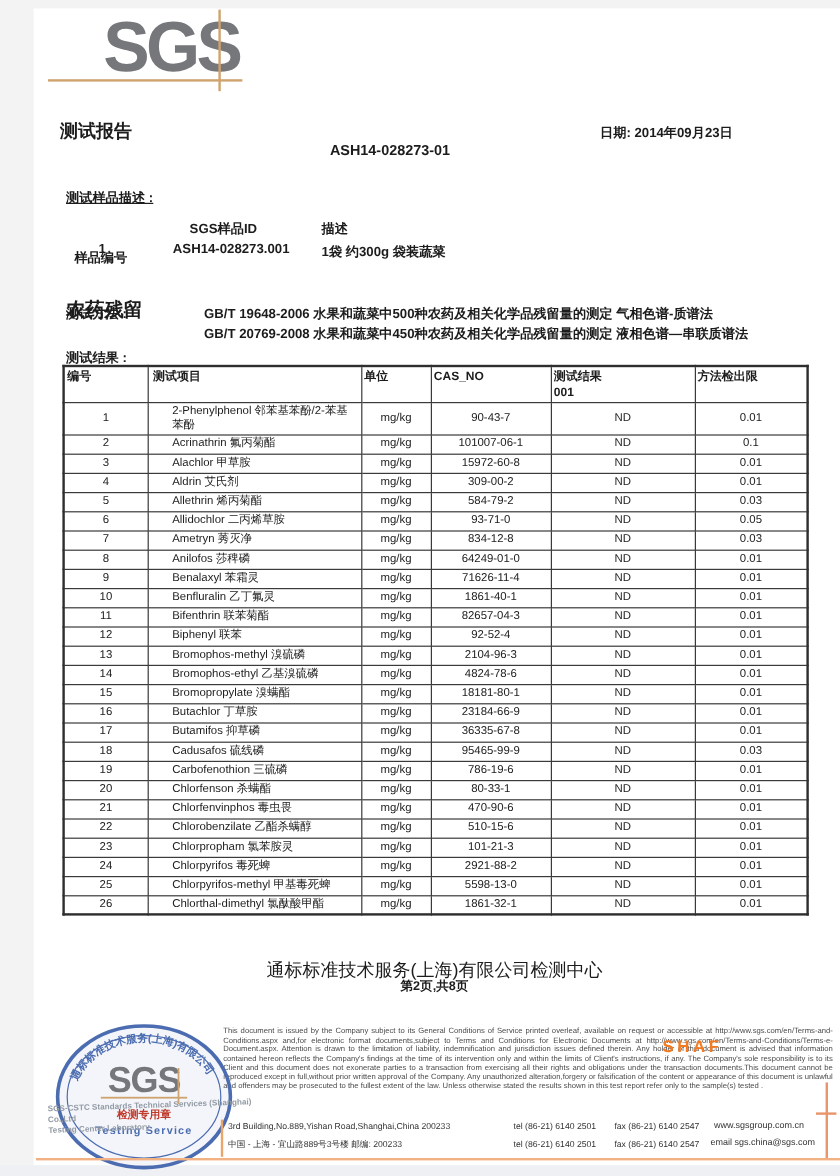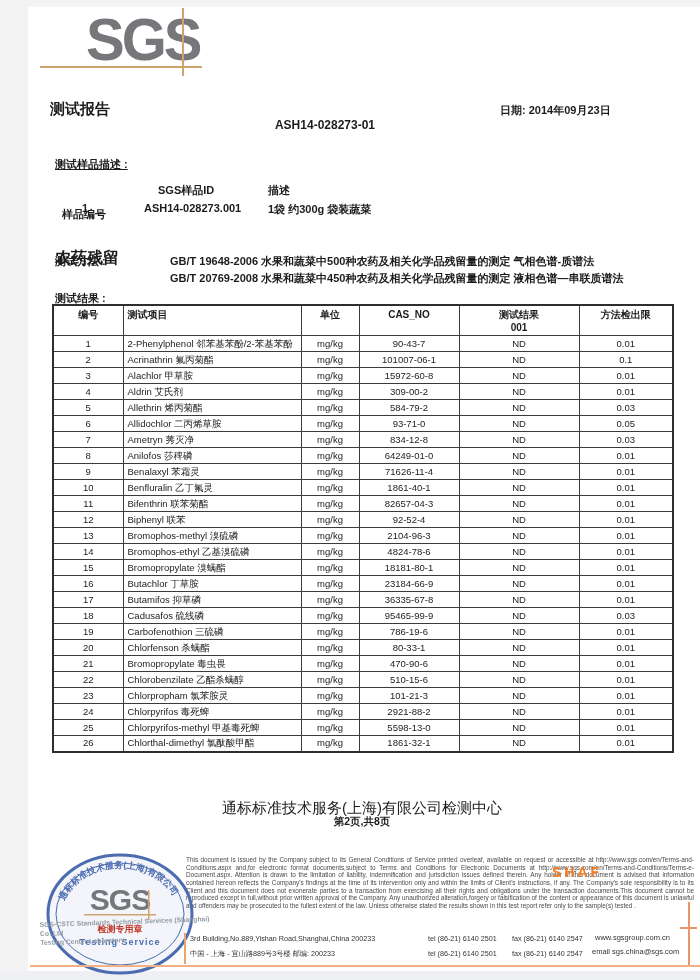--- a/index.html
+++ b/index.html
@@ -35,25 +35,25 @@
   .method-line1 { position:absolute; left:170px; top:254px; font-size:11px; font-weight:bold; width:510px; }
   .method-line2 { position:absolute; left:170px; top:271px; font-size:11px; font-weight:bold; width:510px; }
 
   .results-heading { position:absolute; left:55px; top:291px; font-size:11px; font-weight:bold; }
 
   
   table.results { position:absolute; left:52px; top:304px; width:620px; border-collapse:collapse;
                   table-layout:fixed; border:2px solid #2e2e2e; }
   table.results th, table.results td { border:1px solid #3a3a3a; font-size:9.5px; line-height:1.25;
                   padding:1px 2px; vertical-align:middle; overflow:hidden; }
-  table.results th { font-weight:bold; font-size:10px; height:30px; text-align:center; vertical-align:top;
+  table.results th { font-weight:bold; font-size:10px; height:30px; text-align:left; vertical-align:top;
                   padding-top:3px; }
   table.results th.item-h { text-align:left; padding-left:4px;margin-top:24px; }
   table.results td { height:16px; text-align:center; }
-  table.results td.item { text-align:left; padding-left:4px; }
+  table.results td.item { text-align:left; padding-left:20px; }
 
   
   .footer-company { position:absolute; left:52px; top:799px; width:620px; text-align:center;
                     font-size:15px; font-weight:normal; }
   .footer-page { position:absolute; left:52px; top:815px; width:620px; text-align:center;
                  font-size:10.5px; font-weight:bold; }
 
   
   .disclaimer { position:absolute; left:186px; top:856px; width:508px; font-size:6.4px;
                 line-height:1.2; color:#4a4a4a; text-align:justify; }
@@ -307,21 +307,21 @@
       <td>20</td>
       <td class="item">Chlorfenson 杀螨酯</td>
       <td>mg/kg</td>
       <td>80-33-1</td>
       <td>ND</td>
       <td>0.01</td>
     </tr>
 
     <tr>
       <td>21</td>
-      <td class="item">Bromopropylate 毒虫畏</td>
+      <td class="item">Chlorfenvinphos 毒虫畏</td>
       <td>mg/kg</td>
       <td>470-90-6</td>
       <td>ND</td>
       <td>0.01</td>
     </tr>
 
     <tr>
       <td>22</td>
       <td class="item">Chlorobenzilate 乙酯杀螨醇</td>
       <td>mg/kg</td>

